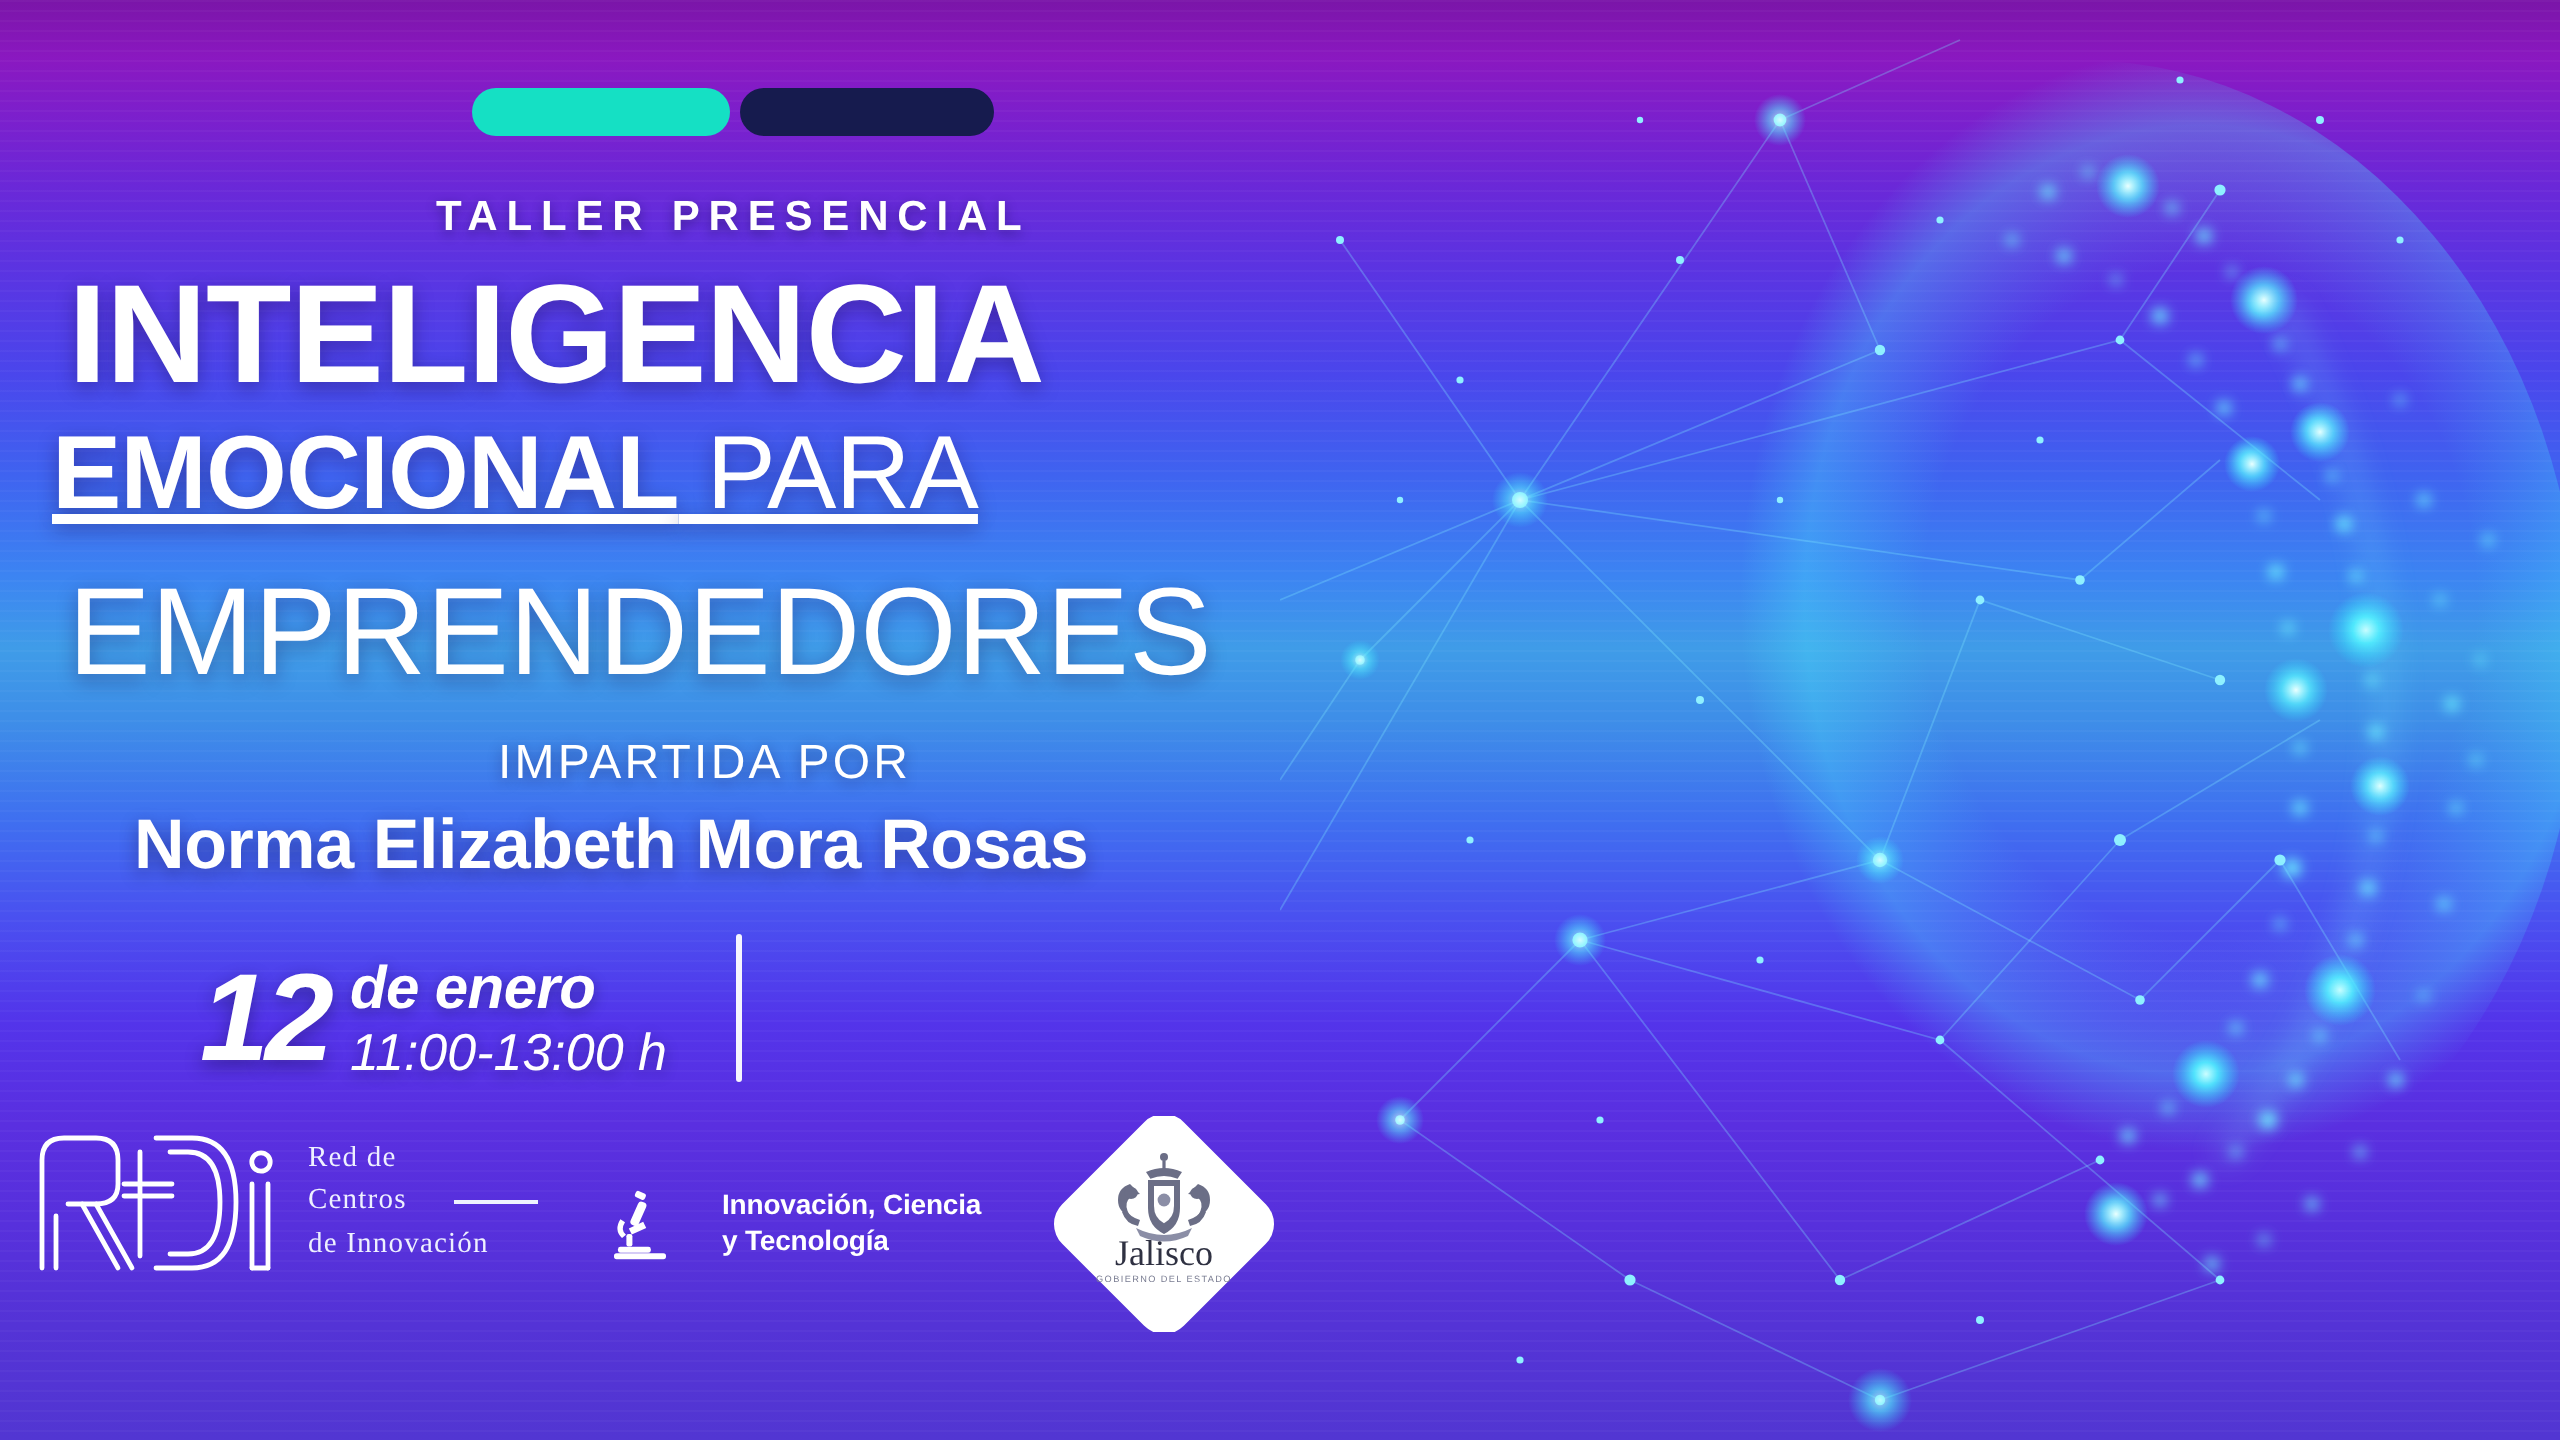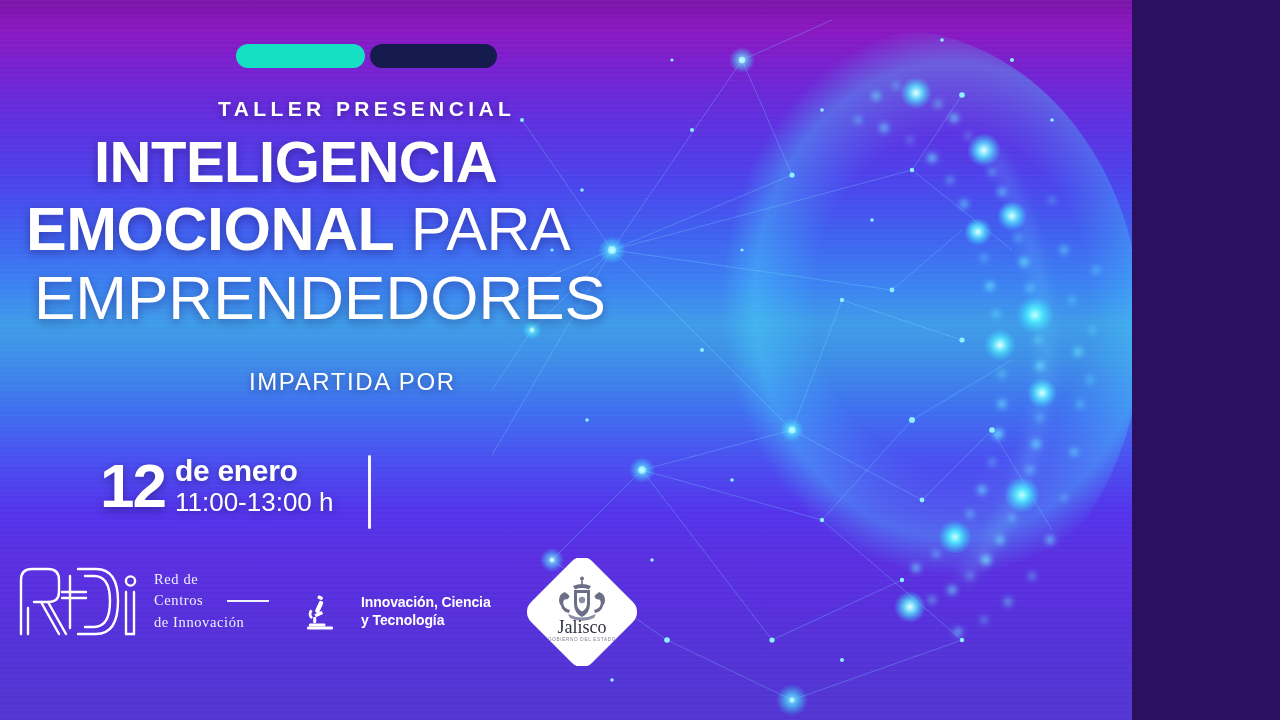--- a/index.html
+++ b/index.html
@@ -3,21 +3,21 @@
 <meta charset="utf-8">
 <title>Inteligencia Emocional para Emprendedores</title>
 <style>
   html, body {
     margin: 0;
     padding: 0;
     background: #2b1060;
   }
   #poster {
     position: relative;
-    width: 1132px;
+    width: 1280px;
     height: 720px;
     overflow: hidden;
     font-family: "Liberation Sans", sans-serif;
     background:
       linear-gradient(180deg,
         #7a15a8 0%,
         #8a18c0 4%,
         #7c1fcc 8%,
         #6a28d8 13%,
         #5a34e2 19%,
@@ -94,38 +94,39 @@
     color: #ffffff;
     font-size: 21px;
     font-weight: bold;
     letter-spacing: 4.4px;
     text-shadow: 0 2px 6px rgba(20,10,70,0.45);
   }
 
   .headline { position: absolute; left: 0; top: 134px; width: 760px; }
   .hl-line { white-space: nowrap; color: #ffffff; line-height: 0.95; }
   .hl1 {
-    padding-left: 94px;
-    font-size: 58px;
+    padding-left: 34px;
+    font-size: 70px;
     font-weight: 800;
     letter-spacing: -0.5px;
     text-shadow: 0 3px 10px rgba(25,10,80,0.40);
   }
   .hl2 {
     padding-left: 26px;
     margin-top: 12px;
-    font-size: 61px;
+    font-size: 52px;
     letter-spacing: -0.5px;
     text-shadow: 0 3px 10px rgba(25,10,80,0.40);
+    text-decoration: underline;
   }
   .hl2 .strong { font-weight: 800; }
   .hl2 .light  { font-weight: 300; }
   .hl3 {
     padding-left: 34px;
-    margin-top: 10px;
+    margin-top: 26px;
     font-size: 62px;
     font-weight: 300;
     letter-spacing: 0px;
     text-shadow: 0 3px 10px rgba(25,10,80,0.40);
   }
 
   .by-label {
     position: absolute;
     left: 249px;
     top: 368px;
@@ -145,22 +146,23 @@
     letter-spacing: -0.2px;
     text-shadow: 0 3px 9px rgba(20,10,70,0.42);
   }
 
   
   .meta {
     position: absolute;
     left: 100px;
     top: 455px;
     display: flex;
-    align-items: flex-start;
+    align-items: flex-end;
     height: 86px;
+    font-style: italic;
   }
   .date-block { display: flex; align-items: center; }
   .day {
     color: #ffffff;
     font-size: 62px;
     font-weight: 800;
     line-height: 1;
     letter-spacing: -2px;
     text-shadow: 0 3px 9px rgba(20,10,70,0.42);
   }
@@ -478,20 +480,21 @@
 
     <div class="kicker">TALLER PRESENCIAL</div>
 
     <div class="headline">
       <div class="hl-line hl1">INTELIGENCIA</div>
       <div class="hl-line hl2"><span class="strong">EMOCIONAL</span><span class="light"> PARA</span></div>
       <div class="hl-line hl3">EMPRENDEDORES</div>
     </div>
 
     <div class="by-label">IMPARTIDA POR</div>
+    <div class="by-name">Norma Elizabeth Mora Rosas</div>
 
     <div class="meta">
 
       <div class="date-block">
         <div class="day">12</div>
         <div class="date-text">
           <div class="month">de enero</div>
           <div class="hours">11:00-13:00 h</div>
         </div>
       </div>

